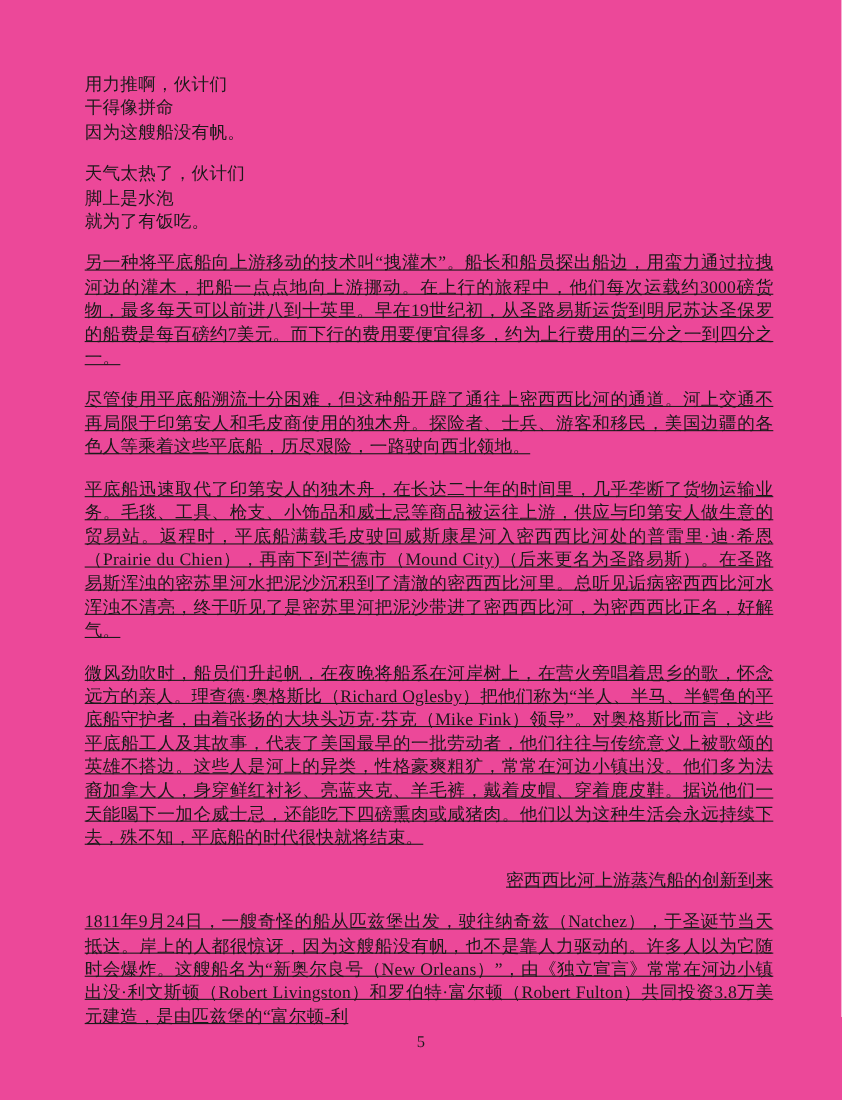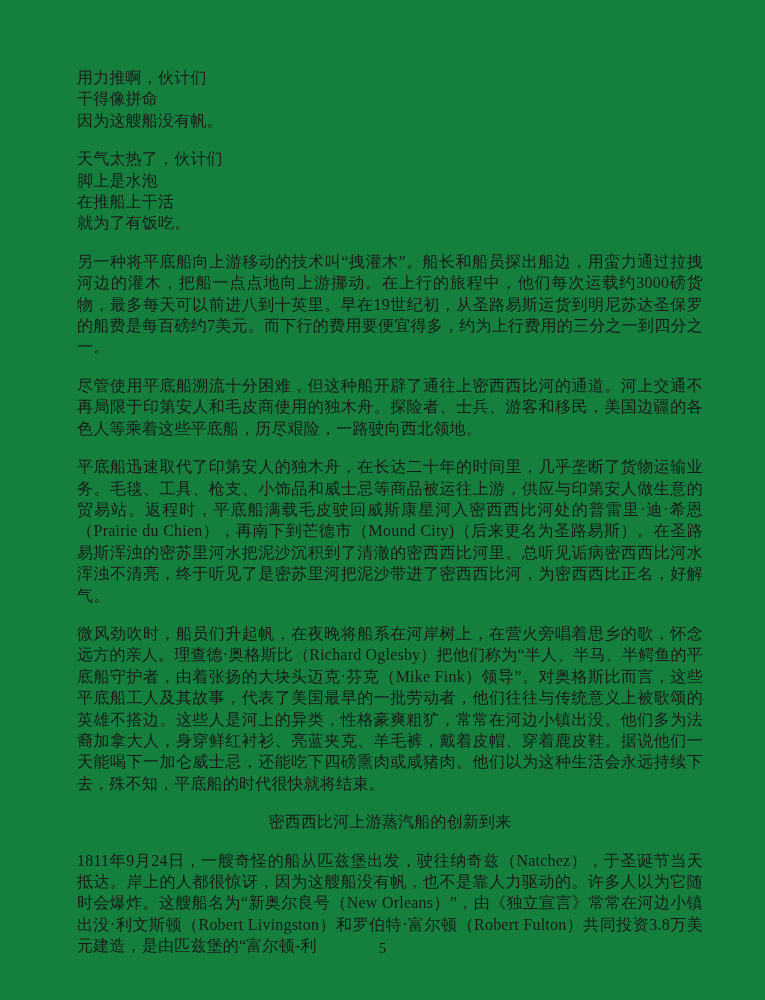--- a/index.html
+++ b/index.html
@@ -4,21 +4,21 @@
 <style>
   html, body {
     margin: 0;
     padding: 0;
     background: #ffffff;
   }
   .page {
     position: relative;
     width: 765px;
     height: 1000px;
-    background: #15803d;
+    background: #ec4899;
     color: #1a1a1a;
     font-family: "Liberation Serif", "DejaVu Serif", serif;
     overflow: hidden;
   }
   .content {
     position: absolute;
     left: 77px;
     top: 67px;
     width: 626px;
     font-size: 16px;
@@ -28,23 +28,24 @@
   }
   .stanza {
     margin: 0 0 17px 0;
     text-align: left;
   }
   .stanza .line {
     white-space: pre-wrap;
   }
   .content p {
     margin: 0 0 17px 0;
+    text-decoration: underline;
   }
   .heading {
-    text-align: center;
+    text-align: right;
   }
   .page-number {
     position: absolute;
     left: 0;
     right: 0;
     top: 940px;
     text-align: center;
     font-size: 15px;
     color: #1a1a1a;
   }
@@ -57,21 +58,20 @@
 
     <div class="stanza">
       <div class="line">用力推啊，伙计们</div>
       <div class="line">干得像拼命</div>
       <div class="line">因为这艘船没有帆。</div>
     </div>
 
     <div class="stanza">
       <div class="line">天气太热了，伙计们</div>
       <div class="line">脚上是水泡</div>
-      <div class="line">在推船上干活</div>
       <div class="line">就为了有饭吃。</div>
     </div>
 
     <p>另一种将平底船向上游移动的技术叫“拽灌木”。船长和船员探出船边，用蛮力通过拉拽河边的灌木，把船一点点地向上游挪动。在上行的旅程中，他们每次运载约3000磅货物，最多每天可以前进八到十英里。早在19世纪初，从圣路易斯运货到明尼苏达圣保罗的船费是每百磅约7美元。而下行的费用要便宜得多，约为上行费用的三分之一到四分之一。</p>
 
     <p>尽管使用平底船溯流十分困难，但这种船开辟了通往上密西西比河的通道。河上交通不再局限于印第安人和毛皮商使用的独木舟。探险者、士兵、游客和移民，美国边疆的各色人等乘着这些平底船，历尽艰险，一路驶向西北领地。</p>
 
     <p>平底船迅速取代了印第安人的独木舟，在长达二十年的时间里，几乎垄断了货物运输业务。毛毯、工具、枪支、小饰品和威士忌等商品被运往上游，供应与印第安人做生意的贸易站。返程时，平底船满载毛皮驶回威斯康星河入密西西比河处的普雷里·迪·希恩（Prairie du Chien），再南下到芒德市（Mound City)（后来更名为圣路易斯）。在圣路易斯浑浊的密苏里河水把泥沙沉积到了清澈的密西西比河里。总听见诟病密西西比河水浑浊不清亮，终于听见了是密苏里河把泥沙带进了密西西比河，为密西西比正名，好解气。</p>
 
     <p>微风劲吹时，船员们升起帆，在夜晚将船系在河岸树上，在营火旁唱着思乡的歌，怀念远方的亲人。理查德·奥格斯比（Richard Oglesby）把他们称为“半人、半马、半鳄鱼的平底船守护者，由着张扬的大块头迈克·芬克（Mike Fink）领导”。对奥格斯比而言，这些平底船工人及其故事，代表了美国最早的一批劳动者，他们往往与传统意义上被歌颂的英雄不搭边。这些人是河上的异类，性格豪爽粗犷，常常在河边小镇出没。他们多为法裔加拿大人，身穿鲜红衬衫、亮蓝夹克、羊毛裤，戴着皮帽、穿着鹿皮鞋。据说他们一天能喝下一加仑威士忌，还能吃下四磅熏肉或咸猪肉。他们以为这种生活会永远持续下去，殊不知，平底船的时代很快就将结束。</p>

